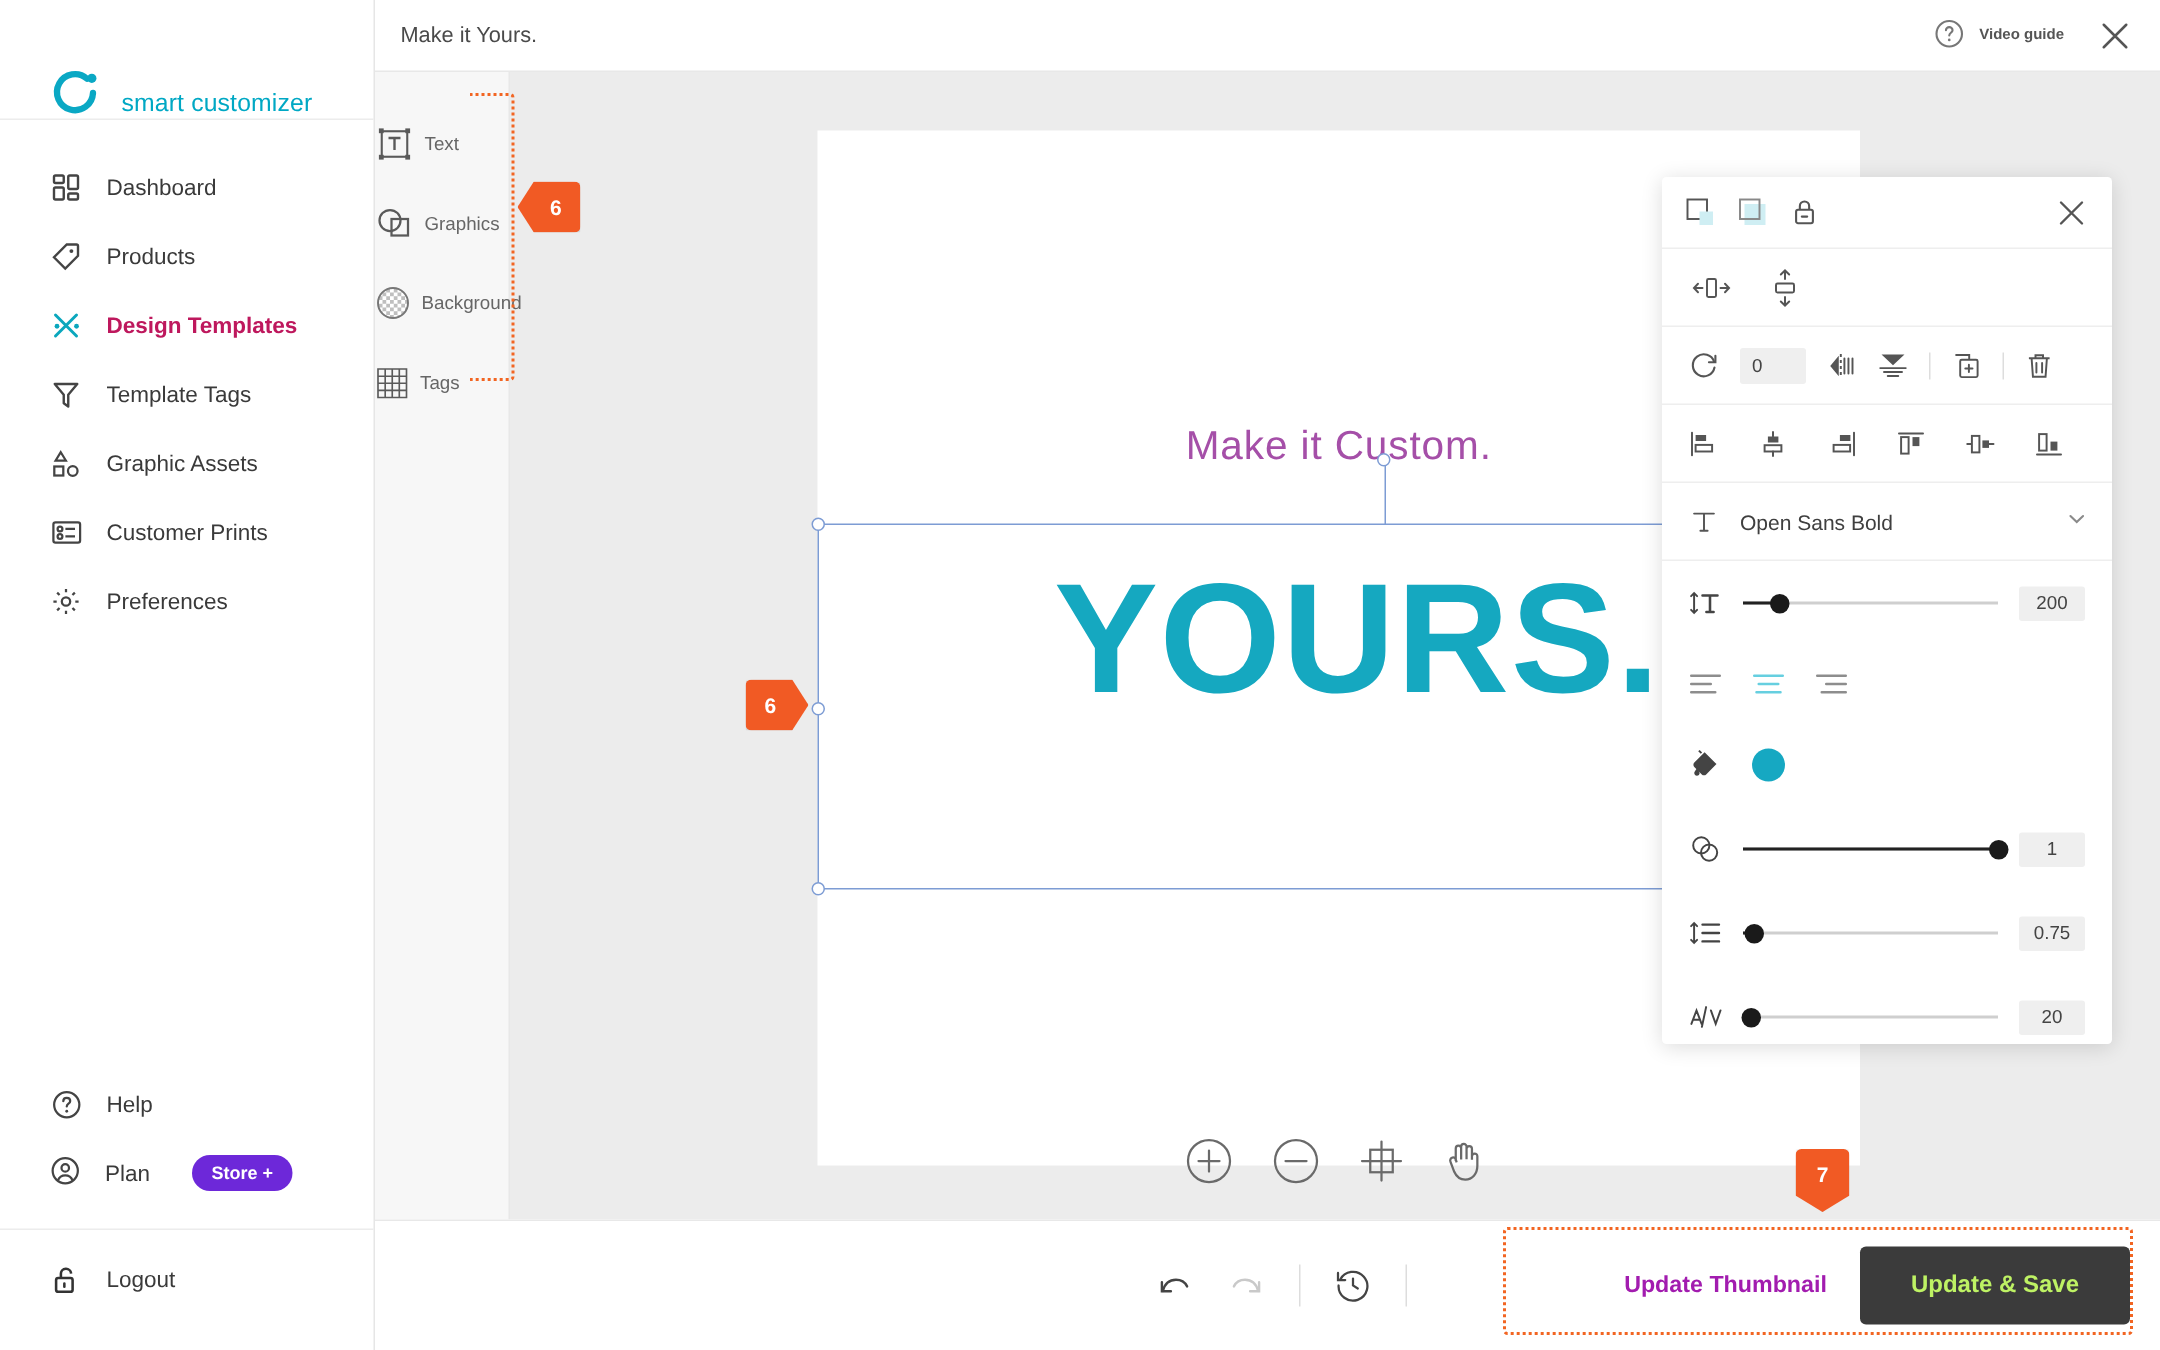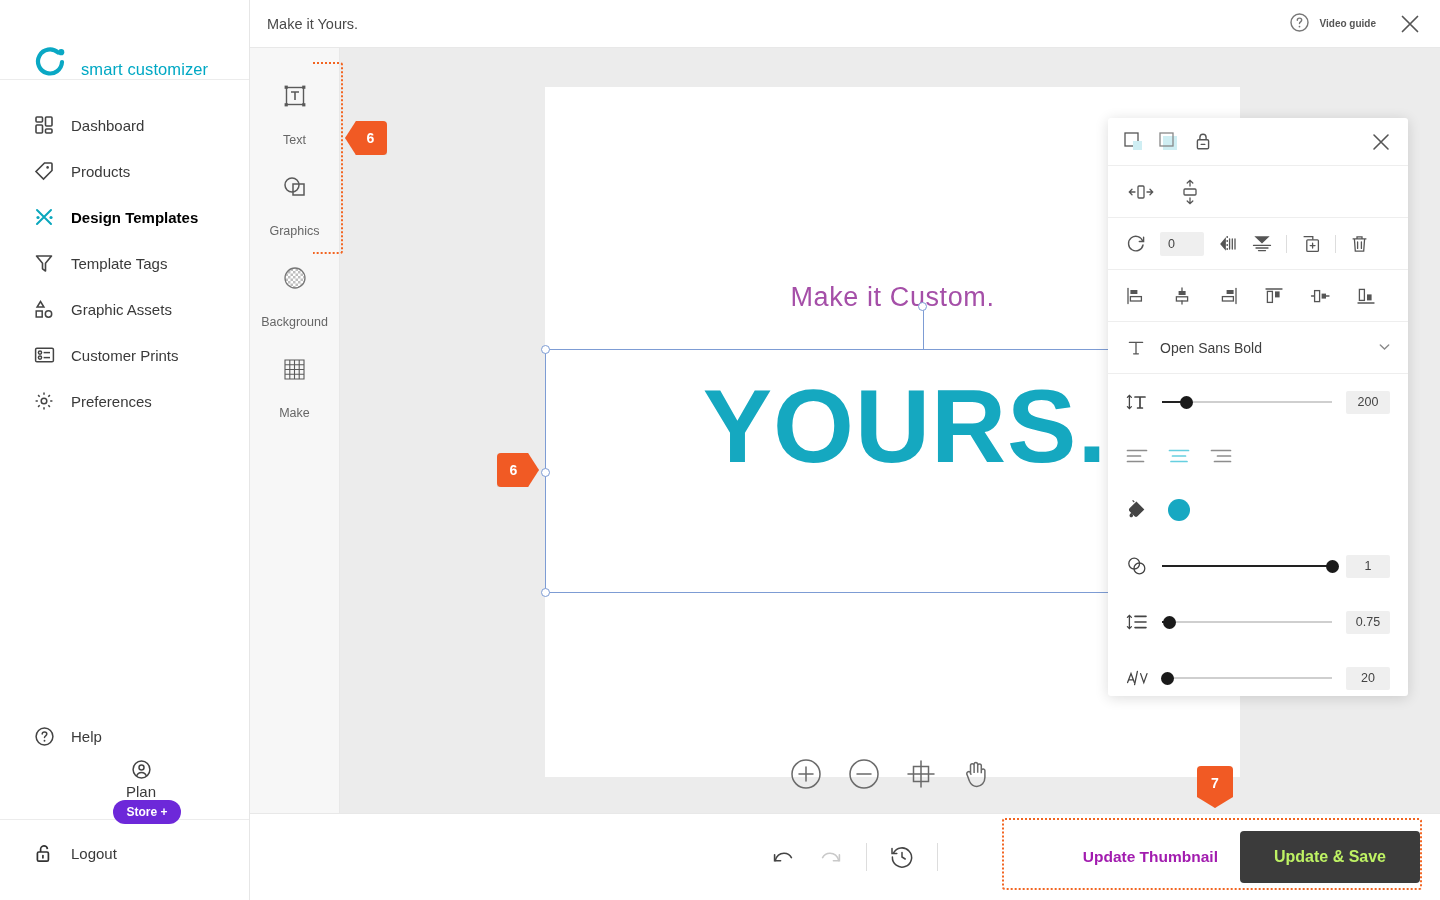--- a/index.html
+++ b/index.html
@@ -24,26 +24,26 @@
   .brand-logo { width: 34px; height: 34px; flex: 0 0 34px; }
   .brand-name { color: #00a8c4; font-size: 16.5px; letter-spacing: .1px; }
 
   .nav { padding-top: 22px; }
   .nav-item {
     display: flex; align-items: center; gap: 16px;
     height: 46px; padding-left: 33px; cursor: pointer;
     color: #3a3a3a; font-size: 15px;
   }
   .nav-item .ic { width: 22px; height: 22px; flex: 0 0 22px; display:flex; align-items:center; justify-content:center;}
-  .nav-item.active { color: #000000; font-weight: 600; }
+  .nav-item.active { color: #be185d; font-weight: 600; }
   .nav-item.active .ic svg { stroke: #0aa7bd; fill: #0aa7bd; }
 
   .nav-bottom { margin-top: auto; }
   .nav-sep { height: 1px; background: #ececec; margin: 14px 0 0 0; }
-  .plan-row { display:flex; align-items:center; height:46px; padding-left:33px; cursor:pointer; font-size:15px; color:#3a3a3a;flex-direction:column;}
+  .plan-row { display:flex; align-items:center; gap:16px; height:46px; padding-left:33px; cursor:pointer; font-size:15px; color:#3a3a3a;}
   .store-badge {
     background: #6d28d9; color: #fff; font-size: 12px; font-weight: 600;
     border-radius: 20px; padding: 5px 13px; margin-left: 12px;
   }
   .logout-wrap { padding-bottom: 24px; padding-top: 10px; }
 
   
   .topbar {
     position: absolute; left: 250px; top: 0; width: 1190px; height: 48px;
     background: #fff; border-bottom: 1px solid #e8e8e8;
@@ -55,21 +55,21 @@
   .video-guide { display: flex; align-items: center; gap: 10px; color: #555; font-size: 10px; cursor:pointer;font-weight:bold;}
   .close-x { cursor: pointer; display:flex; }
 
   
   .toolrail {
     position: absolute; left: 250px; top: 48px; width: 90px; height: 765px;
     background: #f7f7f7; border-right: 1px solid #e8e8e8;
     padding-top: 22px; z-index: 4;
   }
   .tool {
-    display: flex; flex-direction: column; align-items: center; gap: 24px;
+    display: flex; align-items: center; gap: 7px;
     padding: 13px 0 14px; cursor: pointer; color: #666; font-size: 12.5px;
   }
   .tool .tic { height: 26px; display: flex; align-items: center; }
 
   .rail-dash {
     position: absolute; left: 63px; top: 14px; width: 30px; height: 192px;
     border: 2px dotted #f26522; border-left: none; border-radius: 0 3px 3px 0;
     pointer-events: none;
   }
 
@@ -370,21 +370,21 @@
         </svg>
         </span>
       <span>Background</span>
     </div>
     <div class="tool">
       <span class="tic">
         <svg width="23" height="23" viewBox="0 0 23 23" fill="none" stroke="#5a5a5a" stroke-width="1.1">
           <path d="M2 2h19v19H2zM2 6.8h19M2 11.5h19M2 16.2h19M6.8 2v19M11.5 2v19M16.2 2v19"></path>
         </svg>
         </span>
-      <span>Make</span>
+      <span>Tags</span>
     </div>
     <div class="rail-dash"></div>
   </div>
 
   <div class="tag tag-left" style="left:345px; top:121px;">
     <span>6</span>
   </div>
   <div class="tag tag-right" style="left:497px; top:453px;">
     <span>6</span>
   </div>

